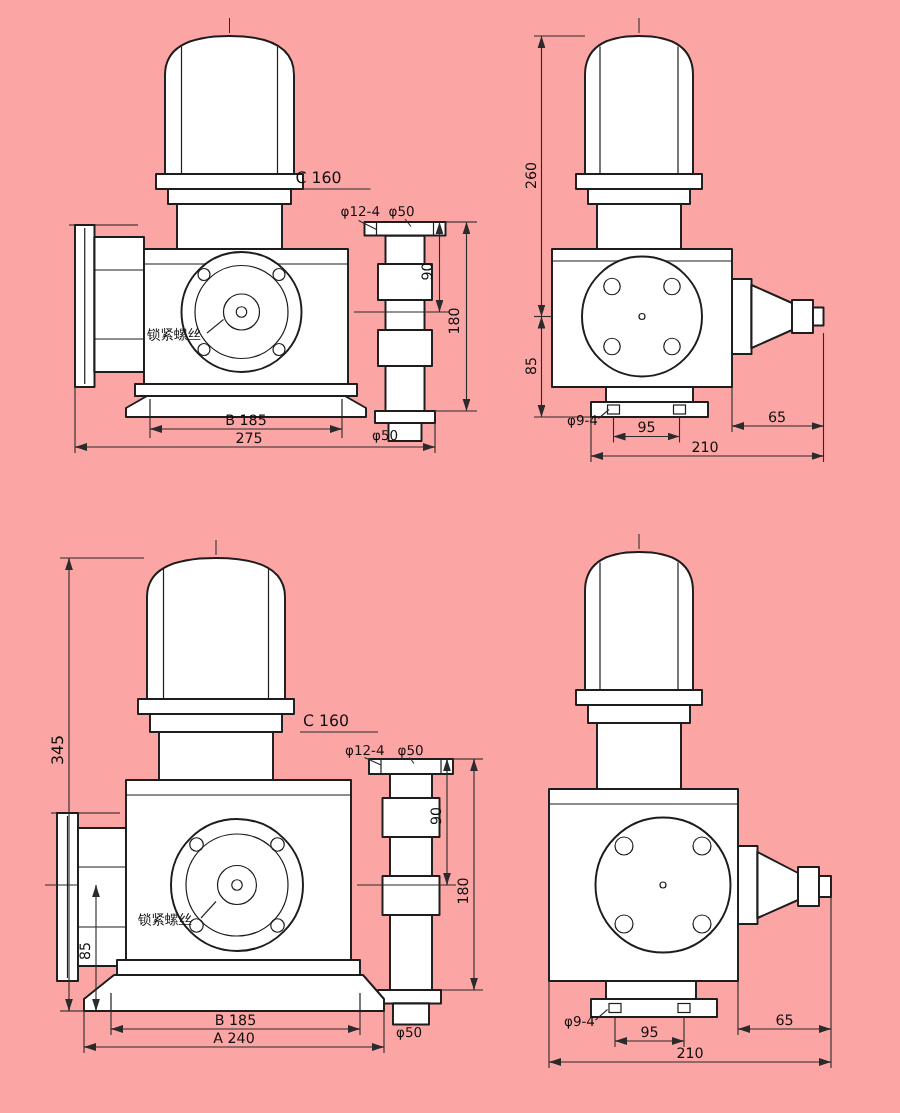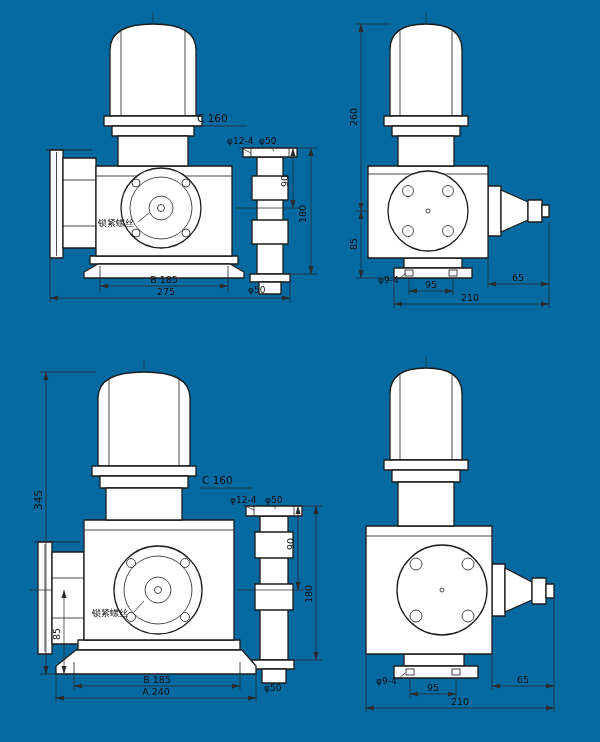--- a/index.html
+++ b/index.html
@@ -1,16 +1,16 @@
 <!DOCTYPE html>
 <html><head>
 <meta charset="utf-8">
 <style>
   html,body{margin:0;padding:0;background:#ffffff;}
-  .page{width:600px;height:742px;background:#0369a1;position:relative;overflow:hidden;
+  .page{width:600px;height:742px;background:#fca5a5;position:relative;overflow:hidden;
         font-family:"DejaVu Sans",sans-serif;}
   svg{display:block;}
   svg .outline{fill:#ffffff;stroke:#1d1d1d;stroke-width:1.3;stroke-linejoin:round;}
   svg .thin{fill:none;stroke:#1d1d1d;stroke-width:0.8;}
   svg .dim{fill:none;stroke:#2b2b2b;stroke-width:0.75;}
   svg .ctr{fill:none;stroke:#2b2b2b;stroke-width:0.7;}
   svg text{font-family:"DejaVu Sans",sans-serif;fill:#0f0f0f;}
   svg .t10{font-size:10.5px;}
   svg .t9{font-size:9.5px;}
   svg .t8{font-size:9px;}

